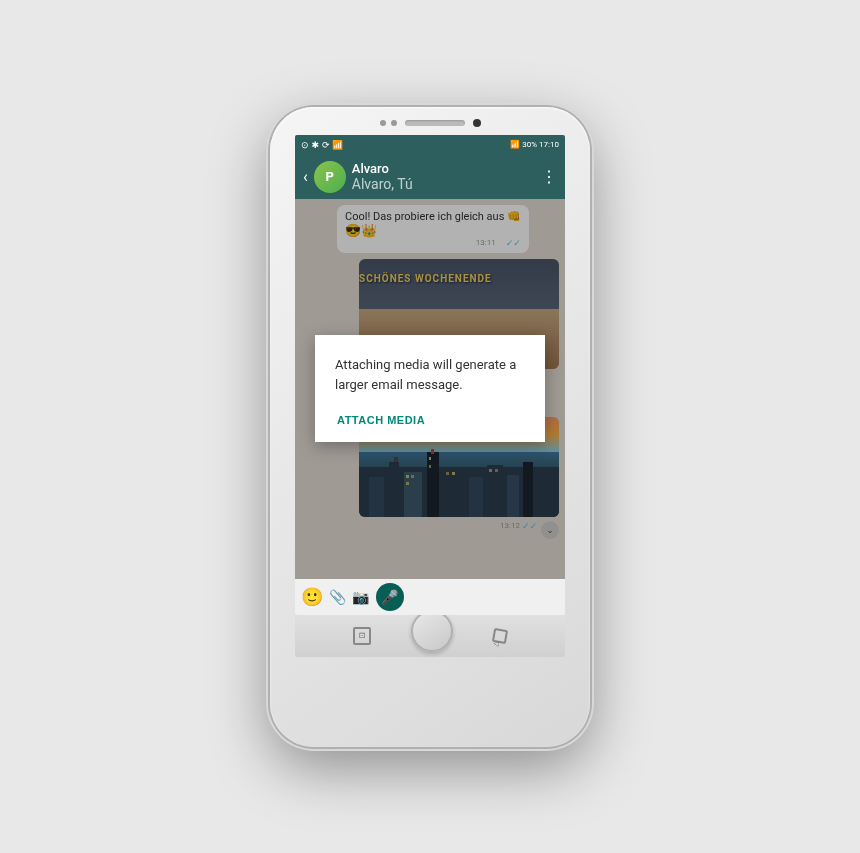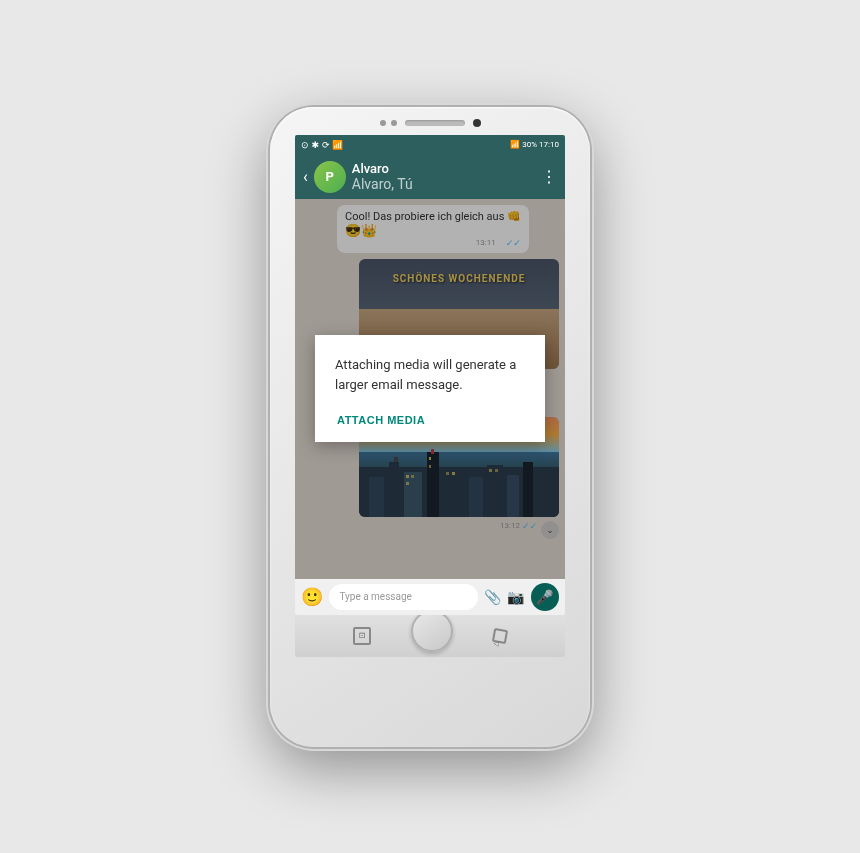--- a/index.html
+++ b/index.html
@@ -452,21 +452,21 @@
           <div class="timestamp-row">
             <span style="font-size:8px; color:#999;">13:11</span>
             <span class="check-icon">✓✓</span>
           </div>
         </div>
       </div>
 
       <div class="msg-sent-wrapper">
         <div class="img-placeholder">
           <div class="img-top">
-            <div style="position:absolute; top:8px; left:0; right:0; text-align:center;">
+            <div style="position:absolute; top:8px; left:0; right:0; ">
               <span style="color:#f0d060; font-size:10px; font-weight:bold; letter-spacing:1px; text-shadow:1px 1px 2px rgba(0,0,0,0.6);">SCHÖNES WOCHENENDE</span>
             </div>
             <div class="hands-img"></div>
           </div>
         </div>
       </div>
 
       <div class="dialog-overlay">
         <div class="dialog-box">
           <div class="dialog-text">Attaching media will generate a larger email message.</div>
@@ -513,23 +513,20 @@
           <span style="font-size:8px;color:#999;">13:12</span>
           <span style="font-size:9px;color:#4fc3f7;">✓✓</span>
           <div style="width:18px;height:18px;border-radius:50%;background:rgba(200,200,200,0.7);display:flex;align-items:center;justify-content:center;font-size:9px;color:#555;margin-left:2px;">⌄</div>
         </div>
       </div>
 
     </div>
 
     <div class="input-bar">
       <span class="emoji-btn">🙂</span>
-      <div class="type-input">
-        <span>Type a message</span>
-      </div>
       <span class="attach-btn">📎</span>
       <span class="camera-btn">📷</span>
       <div class="mic-btn">🎤</div>
     </div>
 
   </div>
 
   <div class="phone-bottom-area">
     <div class="nav-btn">
       <span style="font-size:8px;color:#666;">⊡</span>

